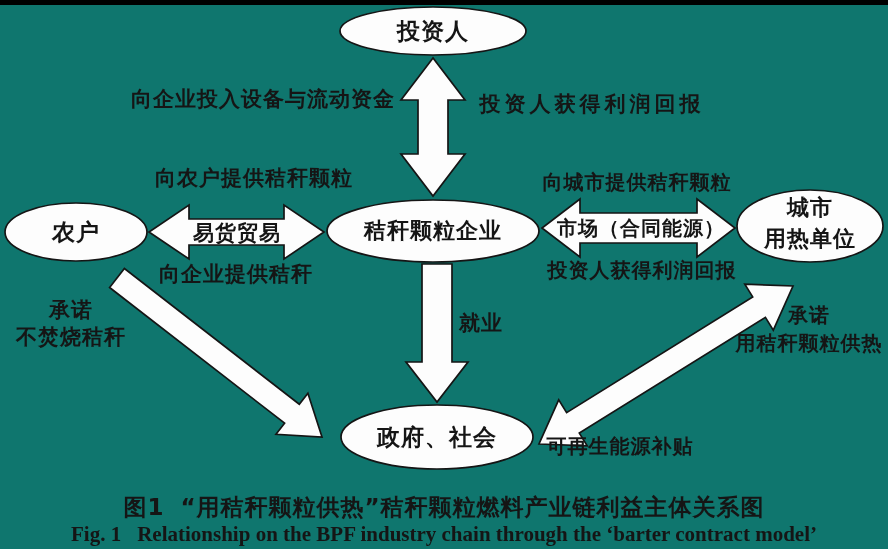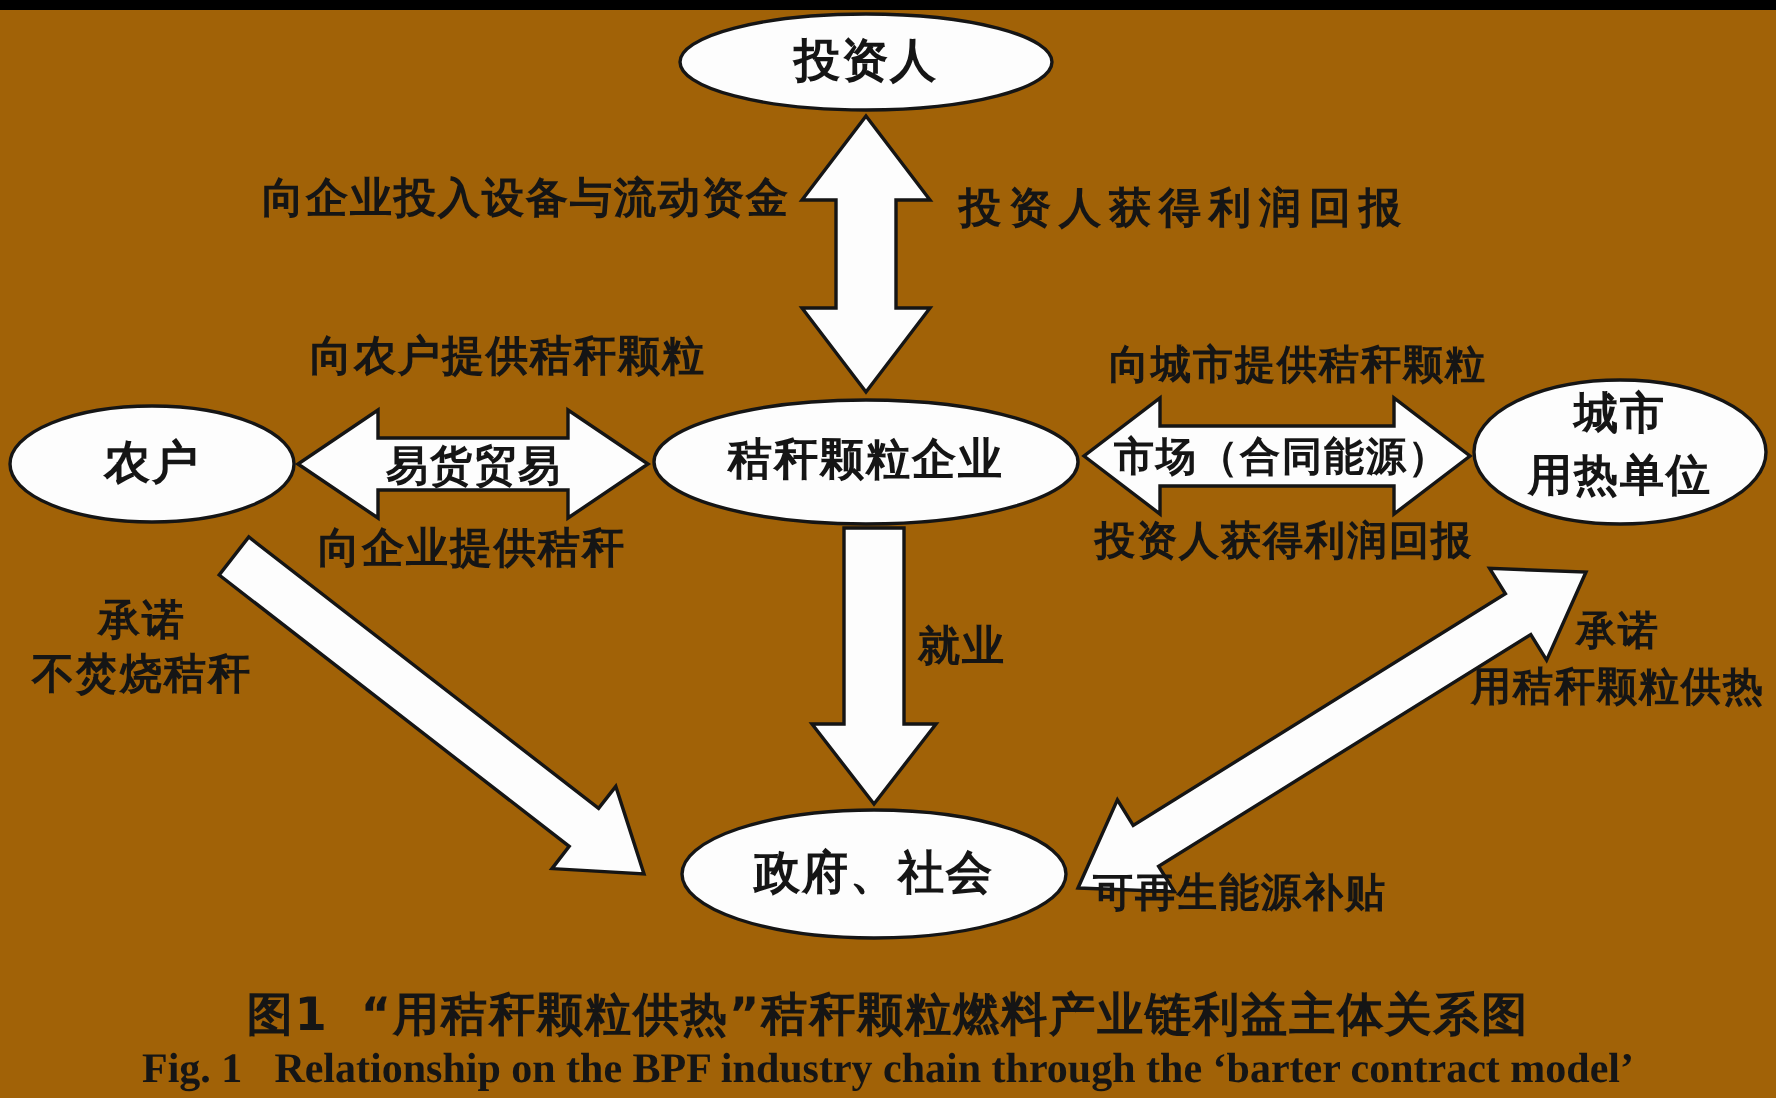--- a/index.html
+++ b/index.html
@@ -1,18 +1,18 @@
 <!DOCTYPE html>
 <html><head>
 <meta charset="utf-8">
 <style>
   * { margin:0; padding:0; box-sizing:border-box; }
   body { background:#e8e8e8; }
   .stage {
-    position:relative; width:888px; height:549px; background:#a16207;
+    position:relative; width:888px; height:549px; background:#0f766e;
     font-family:"DejaVu Sans", sans-serif; color:#151515; overflow:hidden;
   }
   .topbar { position:absolute; left:0; top:0; width:888px; height:5px; background:#000; }
   svg.layer { position:absolute; left:0; top:0; }
   .lbl {
     position:absolute; font-weight:700; text-align:center;
     font-size:21px; letter-spacing:1px; line-height:1.2; white-space:nowrap;
   }
   .lbl.multiline { white-space:normal; }
   .caption-zh {
@@ -59,21 +59,21 @@
   </div>
   <div class="lbl" style="left:342px; top:424px; width:190px; font-size:23px;">政府、社会</div>
 
   <div class="lbl" style="left:118px; top:87px;  width:290px;">向企业投入设备与流动资金</div>
   <div class="lbl" style="left:468px; top:92px;  width:248px; letter-spacing:4px;">投资人获得利润回报</div>
 
   <div class="lbl" style="left:138px; top:166px; width:232px;">向农户提供秸秆颗粒</div>
   <div class="lbl" style="left:167px; top:221px; width:140px;">易货贸易</div>
   <div class="lbl" style="left:150px; top:262px; width:172px;">向企业提供秸秆</div>
 
-  <div class="lbl" style="left:541px; top:170px; width:192px; font-size:20px;margin-left:12px;">向城市提供秸秆颗粒</div>
+  <div class="lbl" style="left:541px; top:170px; width:192px; font-size:20px;">向城市提供秸秆颗粒</div>
   <div class="lbl" style="left:550px; top:216px; width:182px; font-size:20px;">市场（合同能源）</div>
   <div class="lbl" style="left:529px; top:258px; width:226px; font-size:20px;">投资人获得利润回报</div>
 
   <div class="lbl" style="left:450px; top:311px; width:62px;">就业</div>
 
   <div class="lbl multiline" style="left:10px; top:297px; width:122px; line-height:27px;">
     <div>承诺</div>
     <div>不焚烧秸秆</div>
   </div>
 

